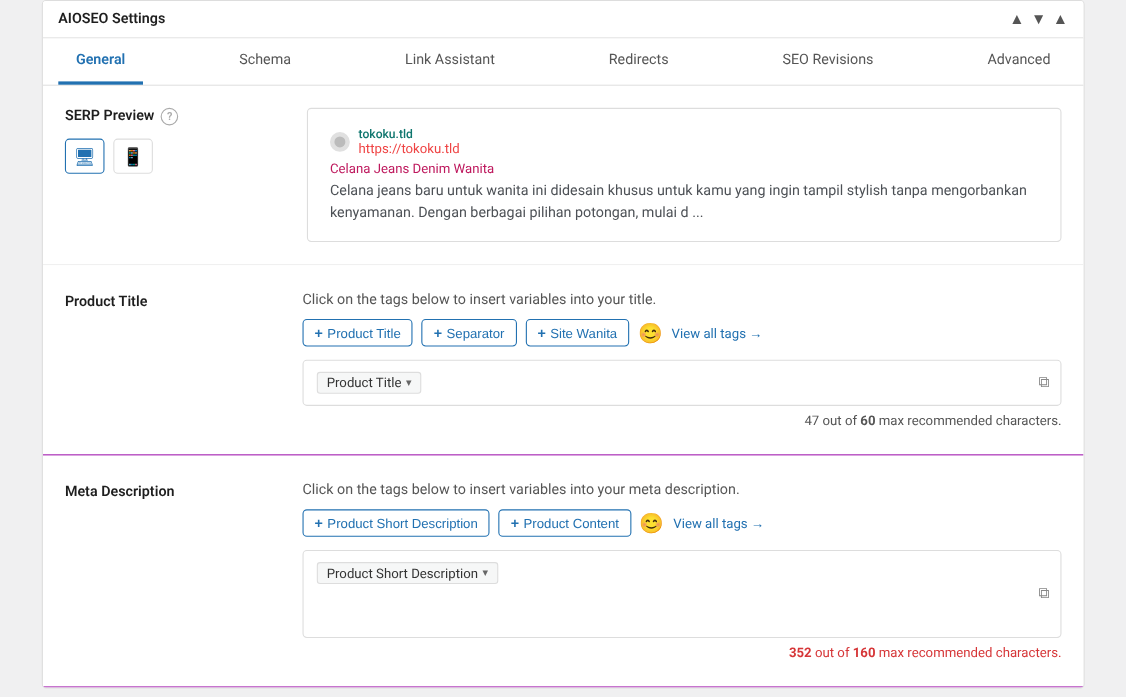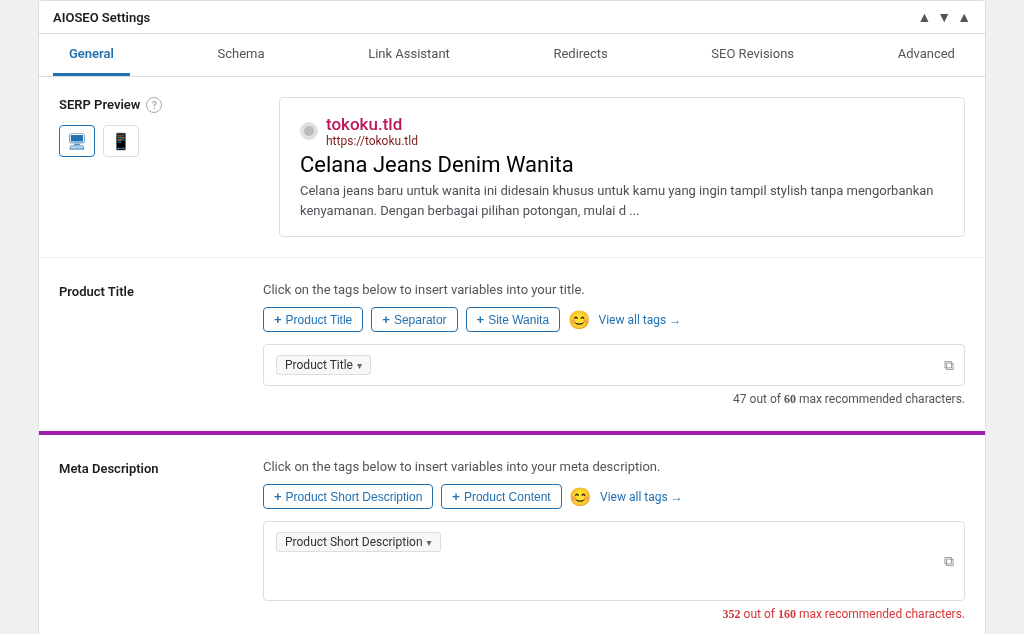--- a/index.html
+++ b/index.html
@@ -65,23 +65,23 @@
     }
     
     .panel-body {
       padding: 0;
       background: #fff;
     }
     
     .section-row {
       display: flex;
       padding: 24px 20px;
-      border-bottom: 4px solid #a21caf;
+      border-bottom: 1px solid #a21caf;
       align-items: flex-start;
-      gap: 4px;
+      gap: 16px;
     }
     .section-label {
       width: 200px;
       min-width: 200px;
       font-size: 13px;
       font-weight: 600;
       color: #1e1e1e;
       padding-top: 2px;
     }
     .section-content {
@@ -159,31 +159,31 @@
       height: 18px;
       border-radius: 50%;
       background: #e0e0e0;
       display: flex;
       align-items: center;
       justify-content: center;
       font-size: 9px;
       color: #666;
     }
     .serp-site-name {
-      font-size: 17px;
+      font-size: 11px;
+      color: #0f766e;
+      font-weight: 500;
+    }
+    .serp-url {
+      font-size: 12px;
+      color: #ef4444;
+    }
+    .serp-title-link {
+      font-size: 12px;
       color: #be185d;
-      font-weight: 500;
-    }
-    .serp-url {
-      font-size: 12px;
-      color: #7f1d1d;
-    }
-    .serp-title-link {
-      font-size: 22px;
-      color: #000000;
       cursor: pointer;
       margin-bottom: 4px;
     }
     .serp-description {
       font-size: 13px;
       color: #4d5156;
       line-height: 1.5;
     }
     
     .tags-hint {
@@ -262,21 +262,21 @@
       color: #888;
       font-size: 14px;
       cursor: pointer;
     }
     .char-count {
       text-align: right;
       font-size: 12px;
       color: #555;
       margin-top: 6px;
     }
-    .char-count .bold { font-weight: 700; font-family: Liberation Serif, serif; }
+    .char-count .bold { font-weight: 700; }
     .char-count.over { color: #d63638; }
   </style>
 </head>
 <body>
 
 <div class="aioseo-panel">
 
   <div class="panel-titlebar">
     <span class="panel-titlebar-title">AIOSEO Settings</span>
     <div class="panel-titlebar-controls">

